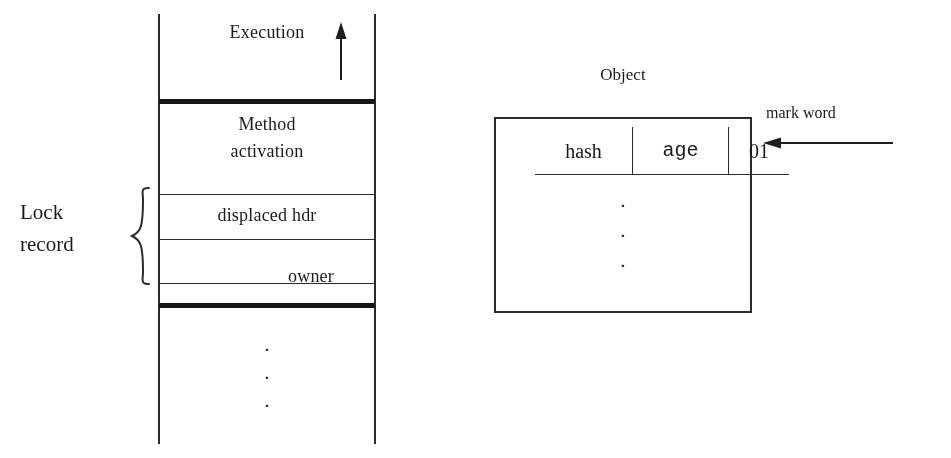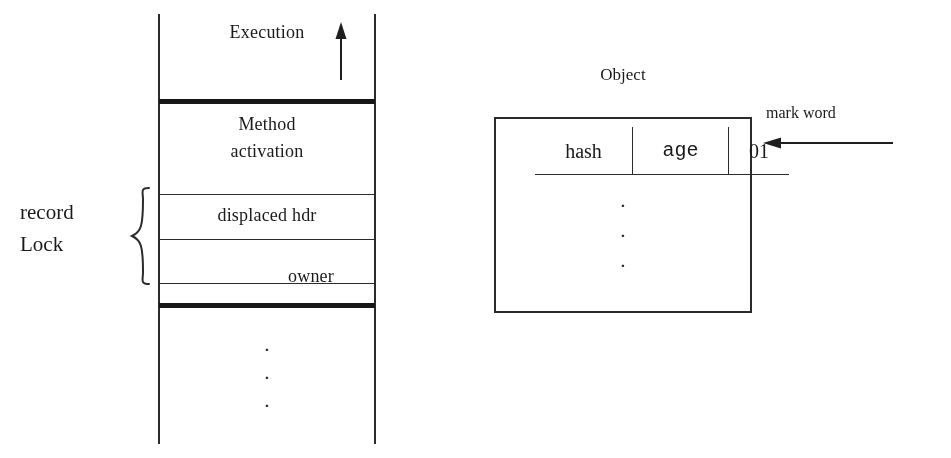--- a/index.html
+++ b/index.html
@@ -218,22 +218,22 @@
     <div class="stack-hline thick" style="top:303px;"></div>
 
     <div class="dots-col" style="left:159px; width:216px; top:336px;">
       <span>·</span>
       <span>·</span>
       <span>·</span>
     </div>
 
     <div id="lock-brace-wrap">
       <div id="lock-brace-text">
+        <div>Lock</div>
         <div>record</div>
-        <div>Lock</div>
       </div>
       <svg id="lock-brace-glyph" viewBox="0 0 24 100" preserveAspectRatio="none">
         <path d="M21 2 C12 2, 15 6, 15 14 C15 40, 13 46, 4 50 C13 54, 15 60, 15 86 C15 94, 12 98, 21 98" fill="none" stroke="#2b2b2b" stroke-width="2" stroke-linecap="round"></path>
       </svg>
     </div>
   </div>
 
   <div id="object-figure">
 
     <div id="object-title">Object</div>

